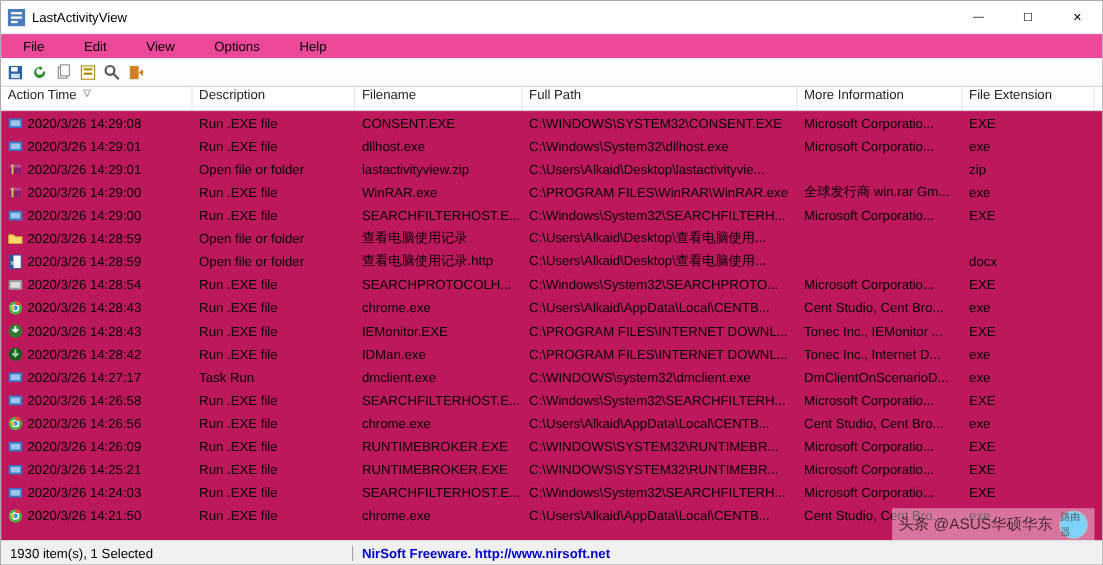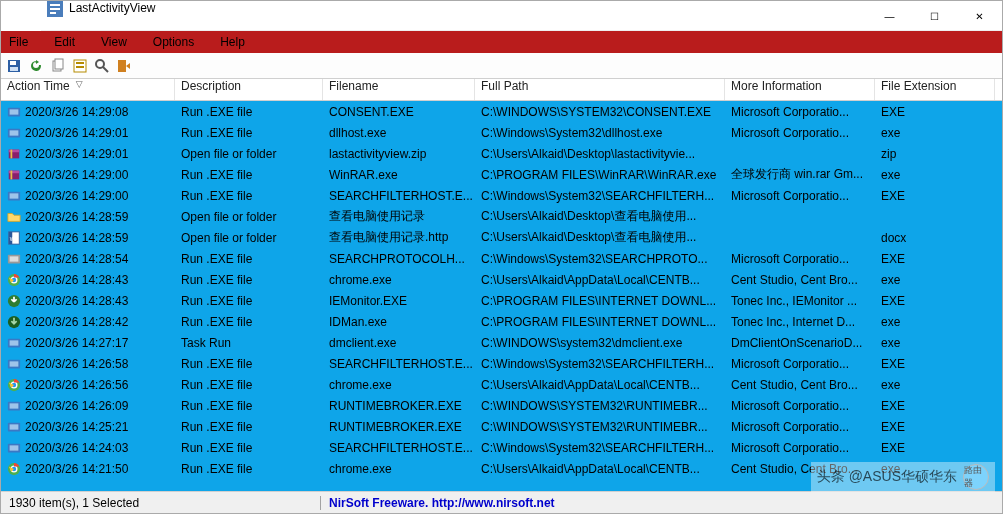--- a/index.html
+++ b/index.html
@@ -13,37 +13,36 @@
     display: flex;
     flex-direction: column;
     border: 1px solid #aaa;
     overflow: hidden;
   }
   
   .titlebar {
     height: 30px;
     background: #fff;
     display: flex;
-    align-items: flex-start;
+    align-items: center;
     padding-left: 6px;
     border-bottom: 1px solid #eee;
-    margin-left: 40px;
   }
   .titlebar .app-icon { width: 16px; height: 16px; margin-right: 6px; }
   .titlebar .title { font-size: 12px; flex: 0 0 auto; }
   .titlebar .spacer { flex: 1; }
   .winbtn { width: 45px; height: 30px; display:flex; align-items:center; justify-content:center; font-family: sans-serif; font-size:10px; }
   
   .menubar {
     height: 22px;
     display: flex;
     align-items: center;
-    padding: 0 0;
-    gap: 10px;
-    background: #b91c1c;
+    padding: 0 12px;
+    gap: 20px;
+    background: #ec4899;
   }
   .menubar .menu-item { padding: 2px 8px; font-size: 12px; }
   
   .toolbar {
     height: 26px;
     display: flex;
     align-items: center;
     padding: 2px 4px;
     gap: 4px;
     border-bottom: 1px solid #d0d0d0;
@@ -66,21 +65,21 @@
     padding: 0 6px;
     border-right: 1px solid #e4e4e4;
     white-space: nowrap;
     overflow: hidden;
   }
   .list-header .col .sort { margin-left:6px; color:#666; font-size:9px; }
   
   .list-body {
     flex: 1;
     overflow: hidden;
-    background:#0ea5e9;
+    background:#be185d;
   }
   .row {
     height: 21px;
     display: flex;
     align-items: center;
     font-size: 12px;
     color:#000;
   }
   .row .cell {
     padding: 0 6px;

